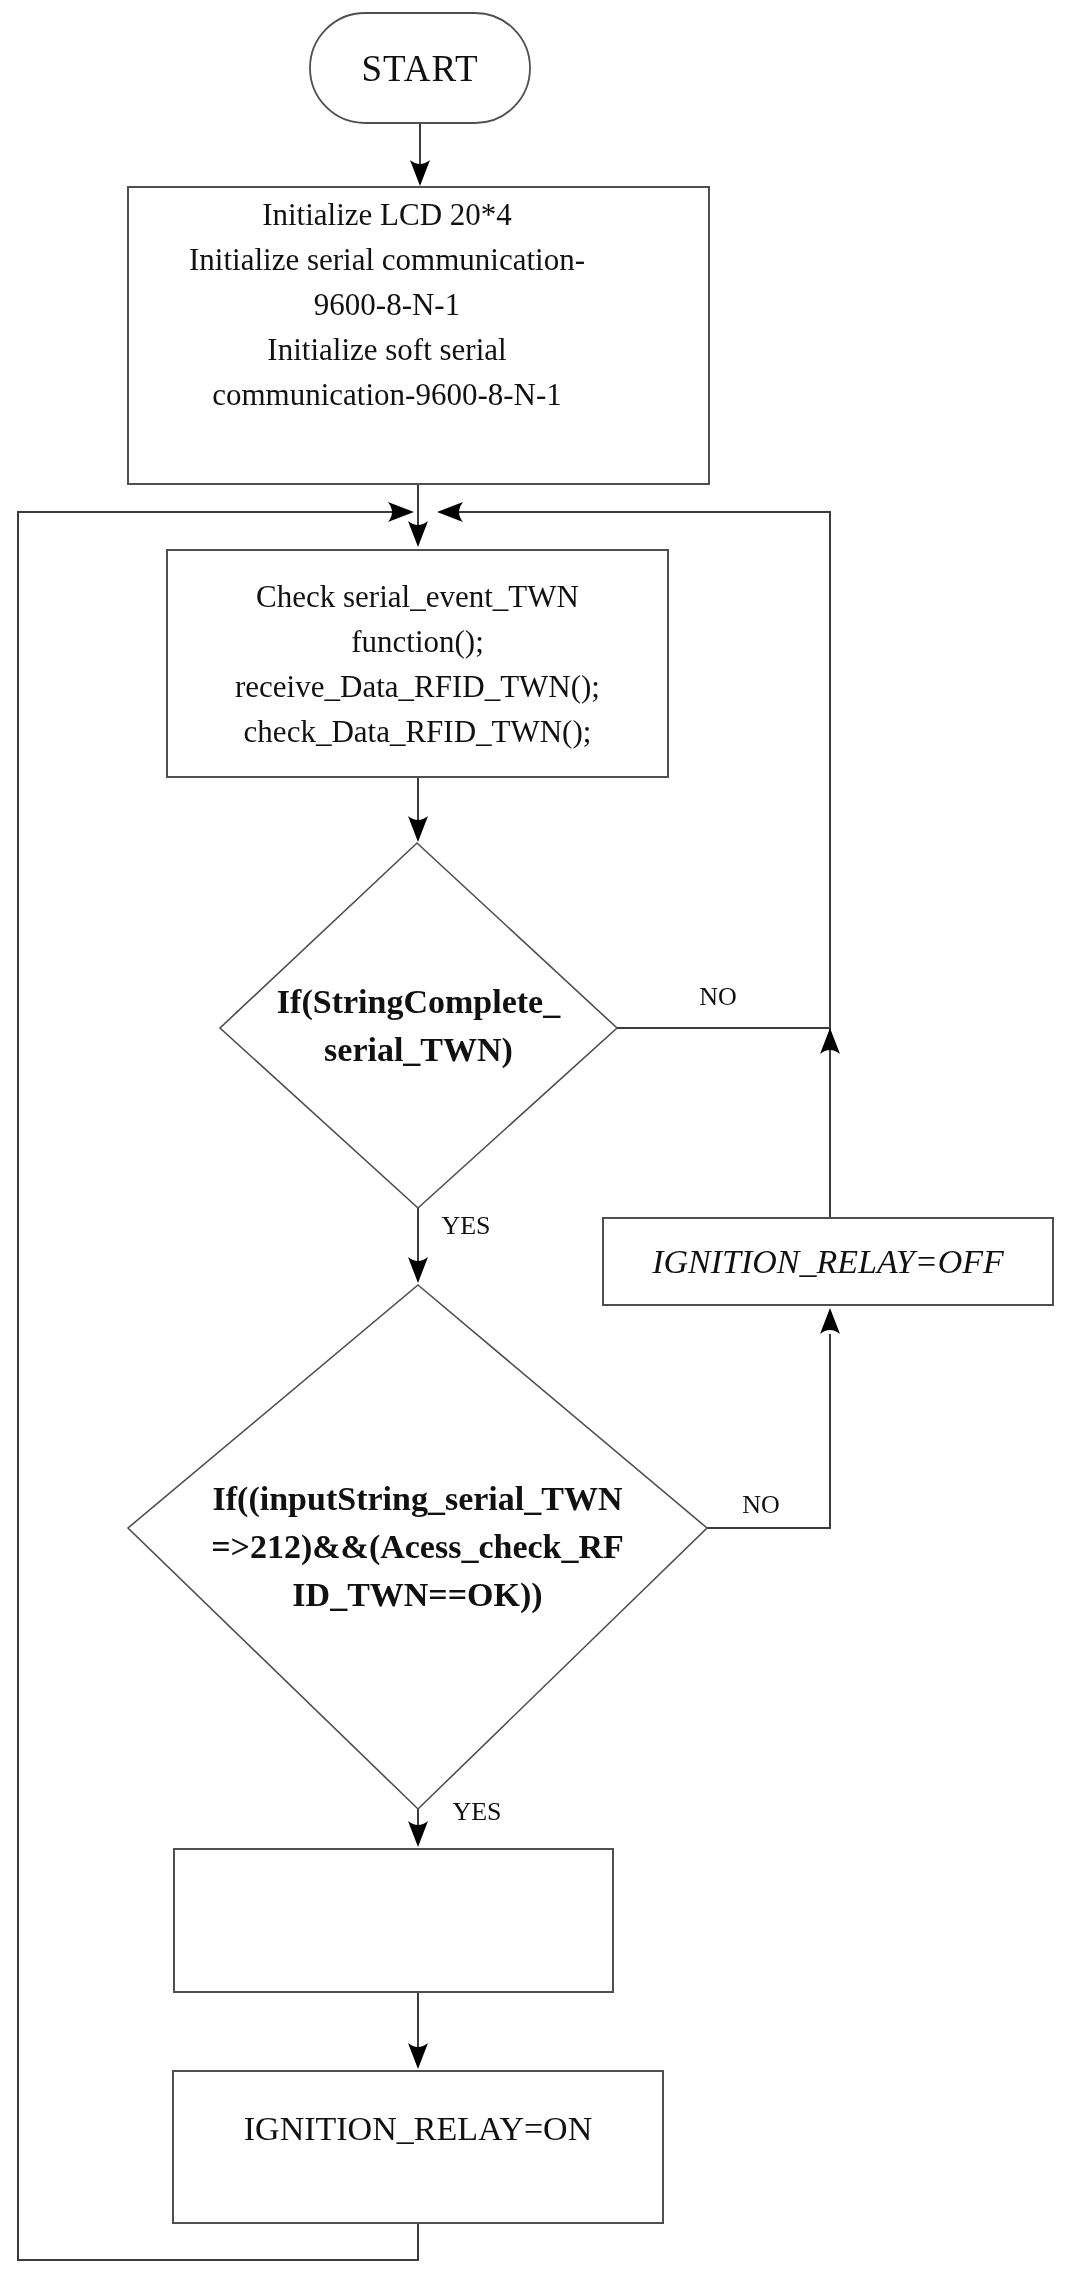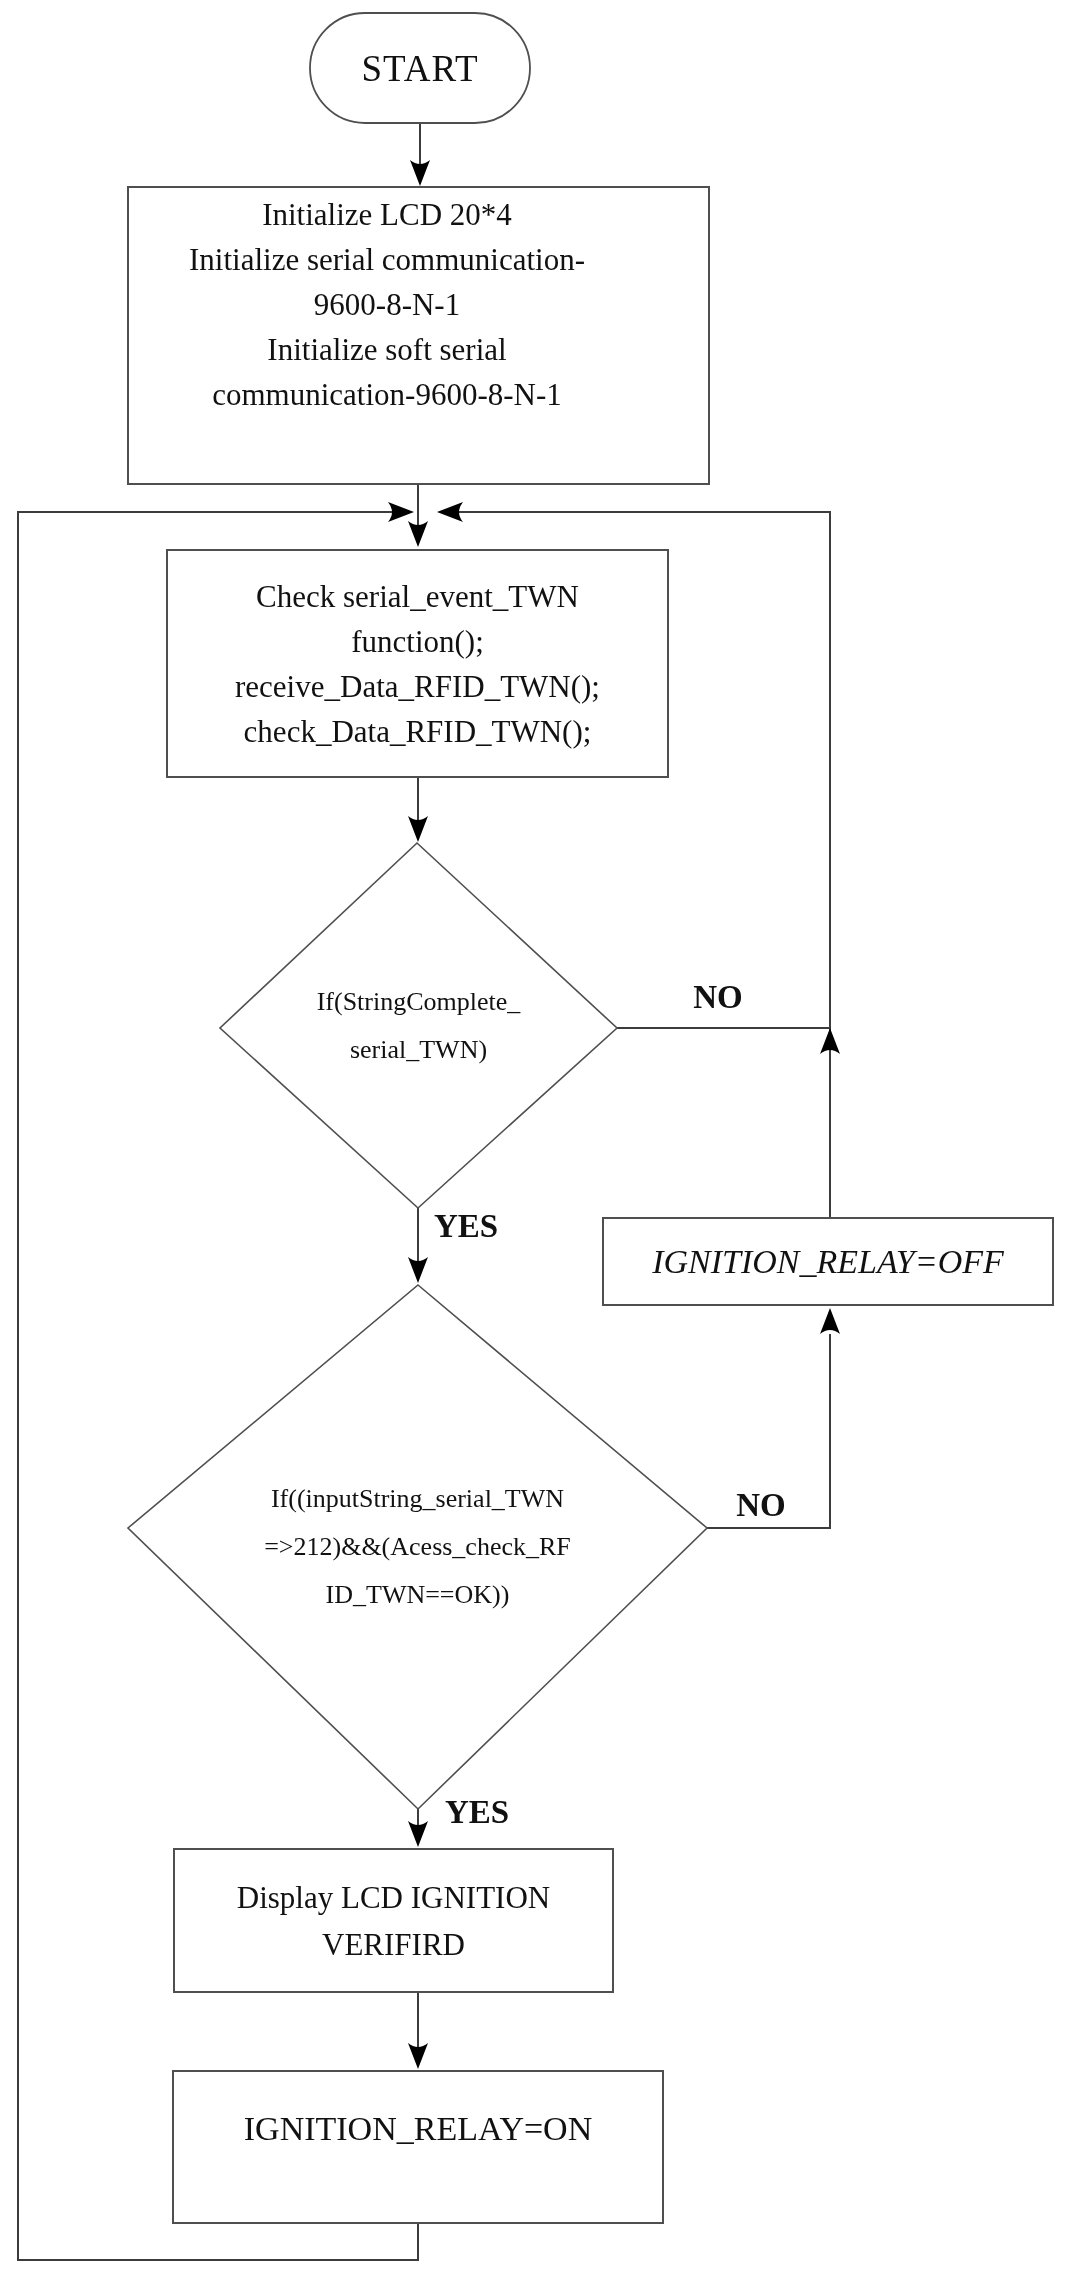--- a/index.html
+++ b/index.html
@@ -13,24 +13,24 @@
   }
   #flow-svg{position:absolute;left:0;top:0;}
   .txt{
     position:absolute;
     display:flex;align-items:center;justify-content:center;
     text-align:center;
     white-space:pre-line;
     color:#111111;
   }
   .node-text{font-size:31px;line-height:45px;}
-  .diamond-text{font-size:26px;line-height:48px;}
+  .diamond-text{font-size:34px;line-height:48px;font-weight:bold;}
   .start-text{font-size:37px;letter-spacing:1px;}
   .relay-text{font-size:34px;}
-  .edge-label{font-size:33px;font-weight:bold;line-height:44px;}
+  .edge-label{font-size:26px;font-weight:normal;line-height:44px;}
 </style>
 </head>
 <body>
 
 <div id="stage">
 
   <svg id="flow-svg" width="1073" height="2280" viewBox="0 0 1073 2280">
 
     <g stroke="#3c3c3c" stroke-width="2" fill="none">
       <path d="M420,123 V172"></path>
@@ -85,22 +85,20 @@
 
   <div class="txt diamond-text" style="left:220px;top:843px;width:397px;height:365px;">If(StringComplete_
 serial_TWN)</div>
 
   <div class="txt relay-text" style="left:603px;top:1218px;width:450px;height:87px;font-style:italic;">IGNITION_RELAY=OFF</div>
 
   <div class="txt diamond-text" style="left:128px;top:1285px;width:579px;height:524px;">If((inputString_serial_TWN
 =&gt;212)&amp;&amp;(Acess_check_RF
 ID_TWN==OK))</div>
 
-  <div class="txt node-text" style="left:174px;top:1849px;width:439px;height:143px;line-height:47px;">Display LCD IGNITION
-VERIFIRD</div>
 
   <div class="txt relay-text" style="left:173px;top:2071px;width:490px;height:116px;">IGNITION_RELAY=ON</div>
 
   <div class="txt edge-label" style="left:658px;top:975px;width:120px;height:44px;">NO</div>
 
   <div class="txt edge-label" style="left:406px;top:1204px;width:120px;height:44px;">YES</div>
 
   <div class="txt edge-label" style="left:701px;top:1483px;width:120px;height:44px;">NO</div>
 
   <div class="txt edge-label" style="left:417px;top:1790px;width:120px;height:44px;">YES</div>

